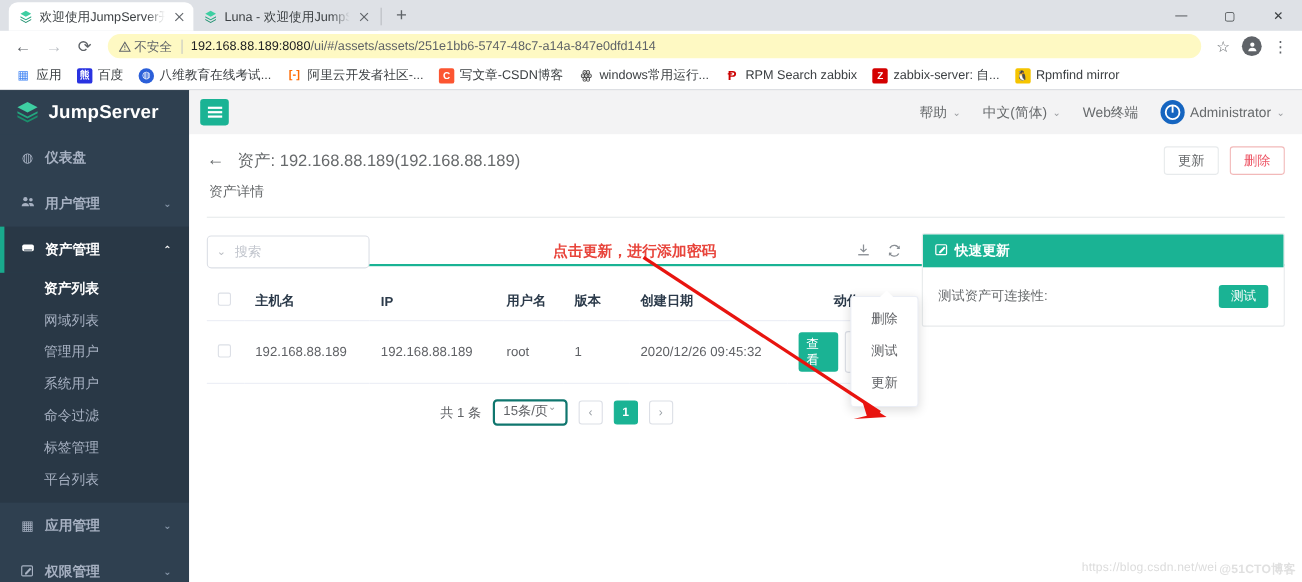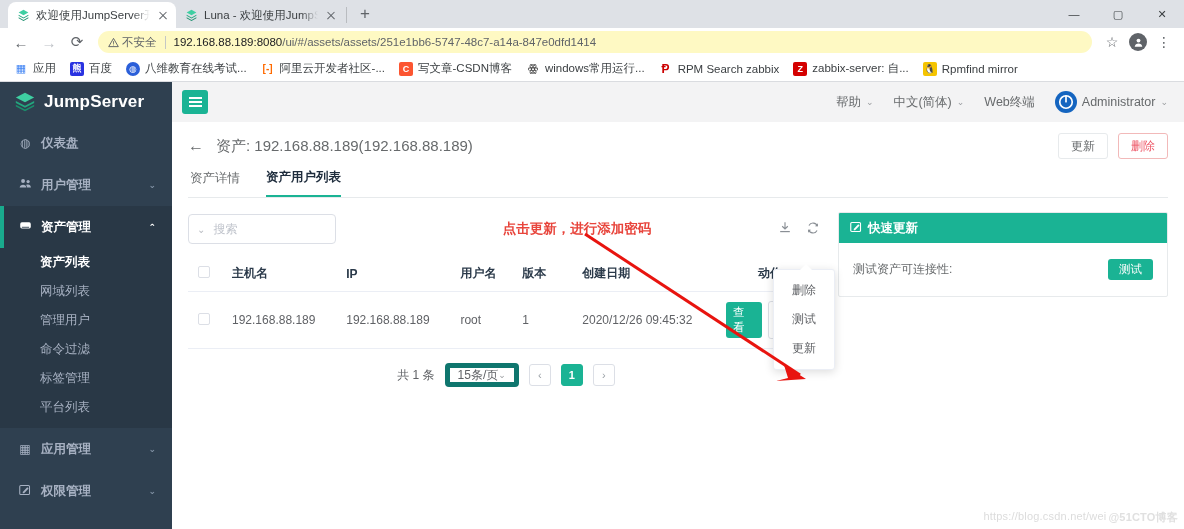--- a/index.html
+++ b/index.html
@@ -179,21 +179,21 @@
   .btn-sm {
     min-width: 48px; height: 26px; padding: 0 12px; font-size: 12px;
     border-radius: 3px; display: flex; align-items: center;
     justify-content: center; background: #fff;
   }
   .btn-default { border: 1px solid #e7eaec; color: #676a6c; }
   .btn-danger  { border: 1px solid #f2b9b9; color: #ed5565; }
 
   .tabs {
     display: flex; gap: 26px; border-bottom: 1px solid #e7eaec;
-    padding-left: 2px; height: 32px; align-items: stretch;
+    padding-left: 2px; height: 32px; align-items: stretch; flex-direction: column;
   }
   .tab-item {
     font-size: 12.5px; color: #676a6c; display: flex;
     align-items: center; padding-bottom: 7px;
   }
   .tab-item.active {
     color: #1f2d3d; font-weight: bold; border-bottom: 2px solid #1ab394;
   }
 
   .body-row { display: flex; gap: 14px; padding-top: 14px; }
@@ -241,22 +241,22 @@
     border: 1px solid #dcdfe6; color: #606266; font-size: 11.5px;
     padding: 3px 6px; border-radius: 3px; display: flex;
     align-items: center; gap: 4px; background: #fff;
   }
 
   .pager {
     display: flex; align-items: center; justify-content: center;
     gap: 10px; padding: 14px 0 6px 0; font-size: 12px; color: #606266;
   }
   .pgsize {
-    border: 5px solid #0f766e; border-radius: 4px; height: 24px;
-    display: flex; align-items: center; padding: 0 8px; 
+    border: 2px solid #0f766e; border-radius: 4px; height: 24px;
+    display: flex; padding: 0 8px; 
     font-size: 12px; color: #606266;
   }
   .pg-btn {
     min-width: 22px; height: 22px; border: 1px solid #dcdfe6;
     border-radius: 3px; display: flex; align-items: center;
     justify-content: center; font-size: 11px; color: #9aa0a6; background: #fff;
   }
   .pg-btn.current {
     background: #1ab394; border-color: #1ab394; color: #fff; font-weight: bold;
   }
@@ -446,20 +446,21 @@
             </svg>
         </span>
         <span class="ni-label">资产管理</span>
         <span class="ni-caret" style="color:#ffffff;">⌃</span>
       </div>
 
       <div class="submenu">
         <div class="sub-item active">资产列表</div>
         <div class="sub-item">网域列表</div>
         <div class="sub-item">管理用户</div>
+        <div class="sub-item">系统用户</div>
         <div class="sub-item">命令过滤</div>
         <div class="sub-item">标签管理</div>
         <div class="sub-item">平台列表</div>
       </div>
 
       <div class="nav-item">
         <span class="ni-icon">▦</span>
         <span class="ni-label">应用管理</span>
         <span class="ni-caret">⌄</span>
       </div>

